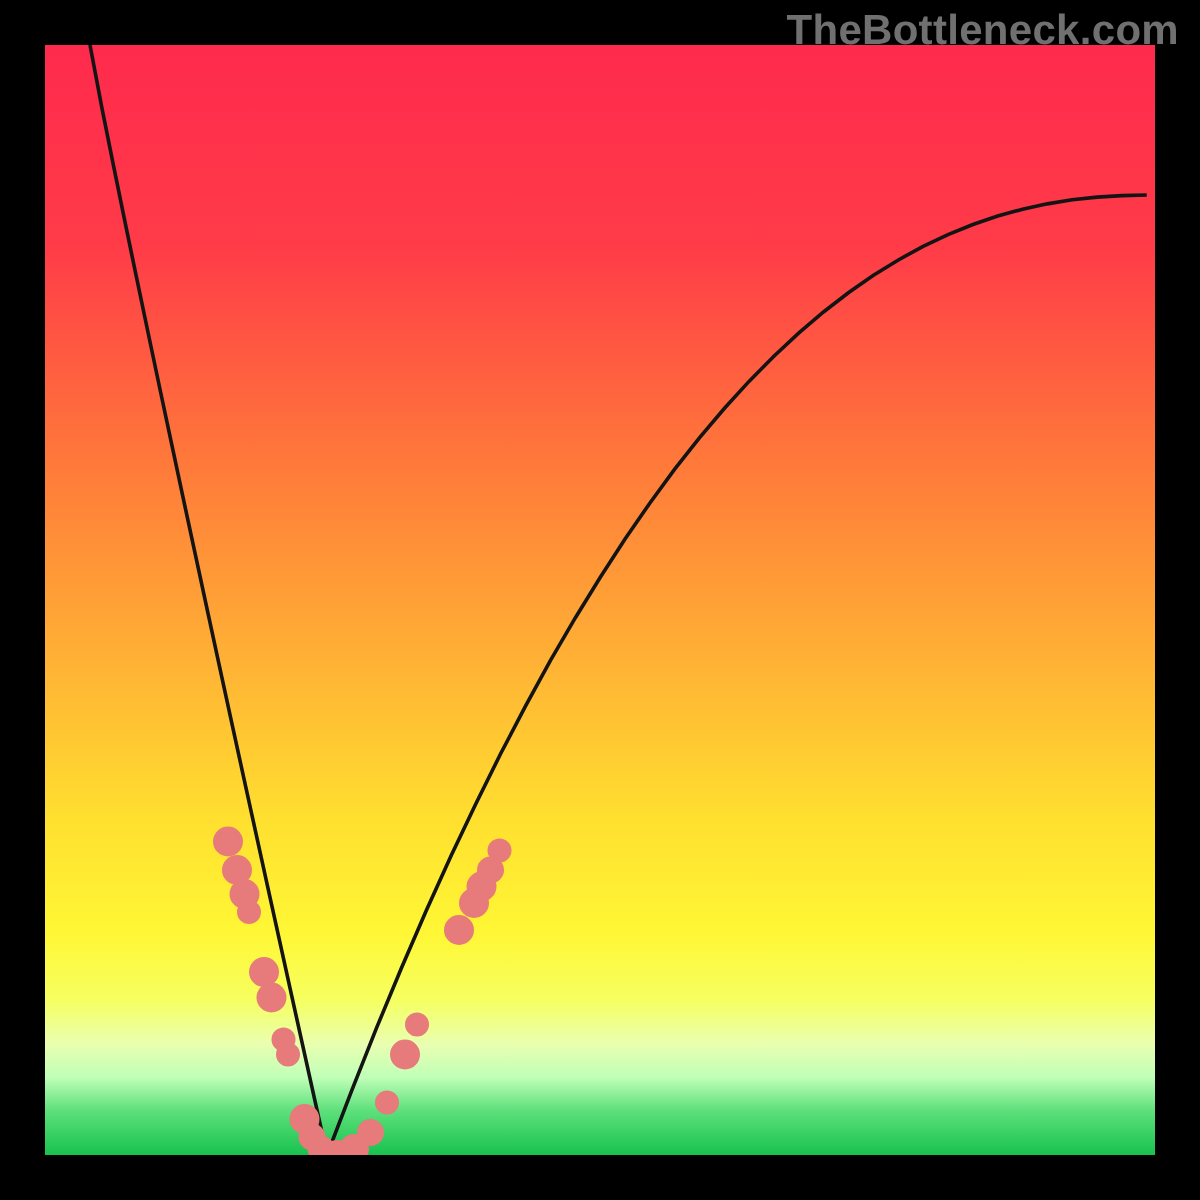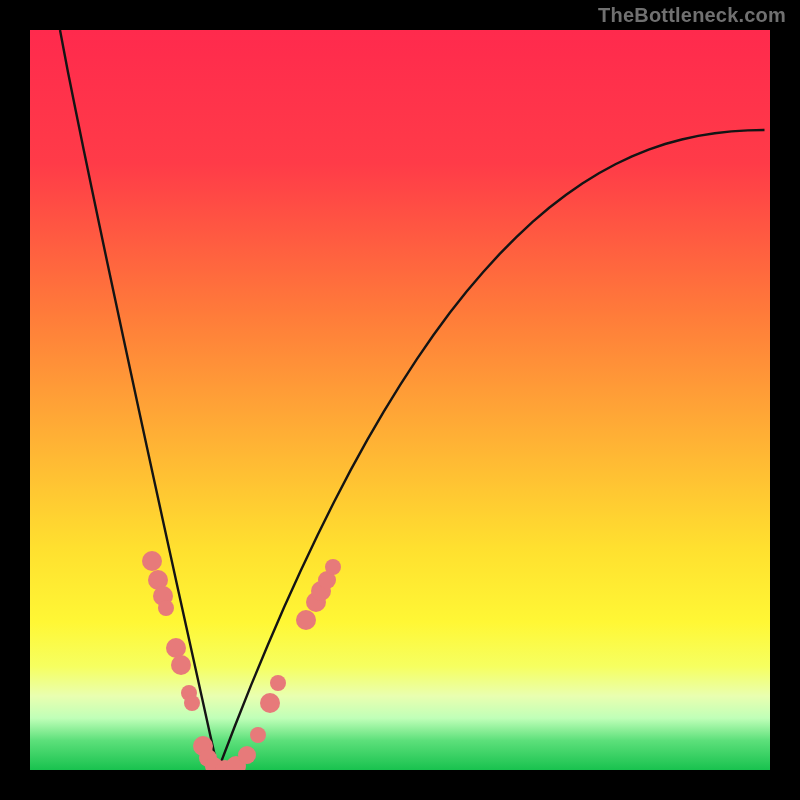--- a/index.html
+++ b/index.html
@@ -16,21 +16,21 @@
     height: 800px;
   }
   svg {
     display: block;
   }
   .watermark {
     position: absolute;
     top: 4px;
     right: 14px;
     font-family: Arial, Helvetica, sans-serif;
-    font-size: 20px;
+    font-size: 28px;
     font-weight: 600;
     color: #707070;
     letter-spacing: 0.2px;
   }
 </style>
 </head>
 <body>
 
 <div class="canvas-wrap">
   <svg id="chart-svg" width="800" height="800" viewBox="0 0 800 800">

